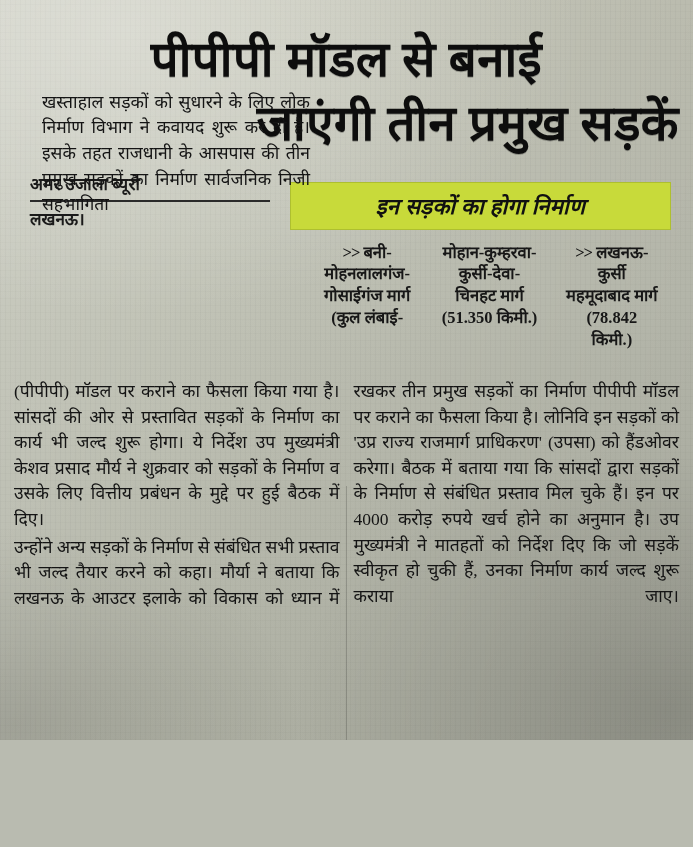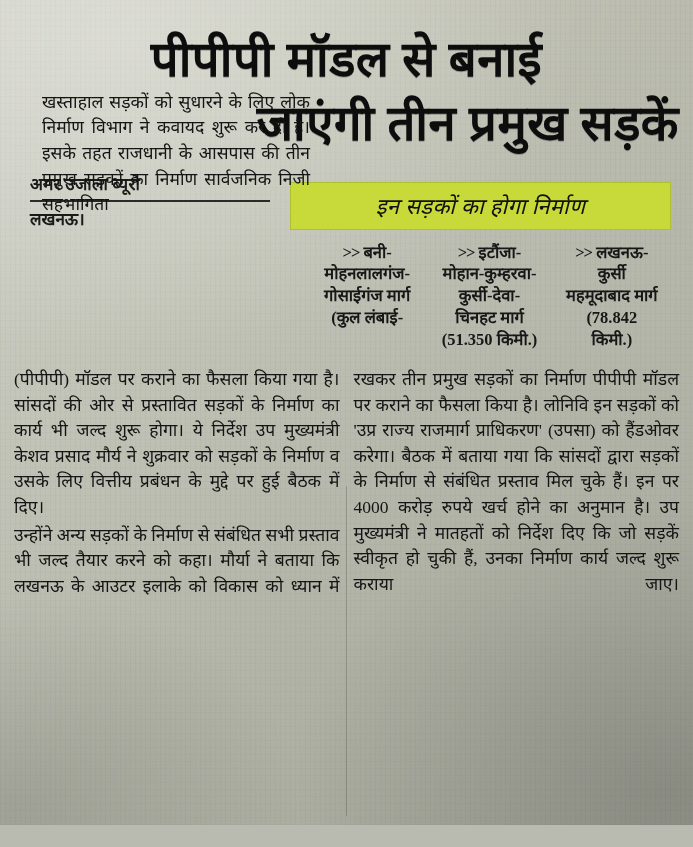--- a/index.html
+++ b/index.html
@@ -11,21 +11,21 @@
     height: 847px;
     overflow: hidden;
     background: #b9bbb0;
     font-family: "Liberation Serif", serif;
   }
 
   
   .scan {
     position: relative;
     width: 693px;
-    height: 825px;
+    height: 740px;
     background:
       linear-gradient(105deg, rgba(255,255,255,0.16) 0%, rgba(255,255,255,0.02) 30%, rgba(0,0,0,0.05) 62%, rgba(0,0,0,0.10) 100%),
       linear-gradient(190deg, #c9cabc 0%, #c3c5b8 35%, #b9bbae 70%, #b2b4a7 100%);
     overflow: hidden;
   }
   .scan:before {
     
     content: "";
     position: absolute;
     inset: 0;
@@ -103,21 +103,21 @@
     margin-left: 16px;
     margin-right: 8px;
     background: #c8da3a;
     border: 1px solid #aebf2f;
     text-align: center;
     padding: 7px 6px 9px 6px;
     box-sizing: border-box;
   }
   .banner span {
     font-size: 22px;
-    font-weight: normal;
+    font-weight: bold;
     font-style: italic;
     color: #111;
     letter-spacing: .3px;
   }
 
   
   .facts {
     display: flex;
     justify-content: space-between;
     margin: 12px 0 0 0;
@@ -156,21 +156,21 @@
     font-size: 17.5px;
     line-height: 1.47;
     text-align: justify;
     text-align-last: justify;
     color: #141414;
   }
 
   
   .columns {
     display: flex;
-    margin-top: 16px;
+    margin-top: 28px;
     gap: 14px;
   }
   .col {
     width: 50%;
     font-size: 17.5px;
     line-height: 1.46;
     text-align: justify;
     text-align-last: justify;
     color: #141414;
   }
@@ -219,22 +219,20 @@
 
         <div class="fact">
           <div><span class="arrows">&gt;&gt;</span>
             <span>बनी-</span></div>
           <div>मोहनलालगंज-</div>
           <div>गोसाईगंज मार्ग</div>
           <div>(कुल लंबाई-</div>
         </div>
 
         <div class="fact">
-          <div><span class="arrows">&gt;&gt;</span>
-            <span>इटौंजा-</span></div>
           <div>मोहान-कुम्हरवा-</div>
           <div>कुर्सी-देवा-</div>
           <div>चिनहट मार्ग</div>
           <div>(51.350 किमी.)</div>
         </div>
 
         <div class="fact">
           <div><span class="arrows">&gt;&gt;</span>
             <span>लखनऊ-</span></div>
           <div>कुर्सी</div>

